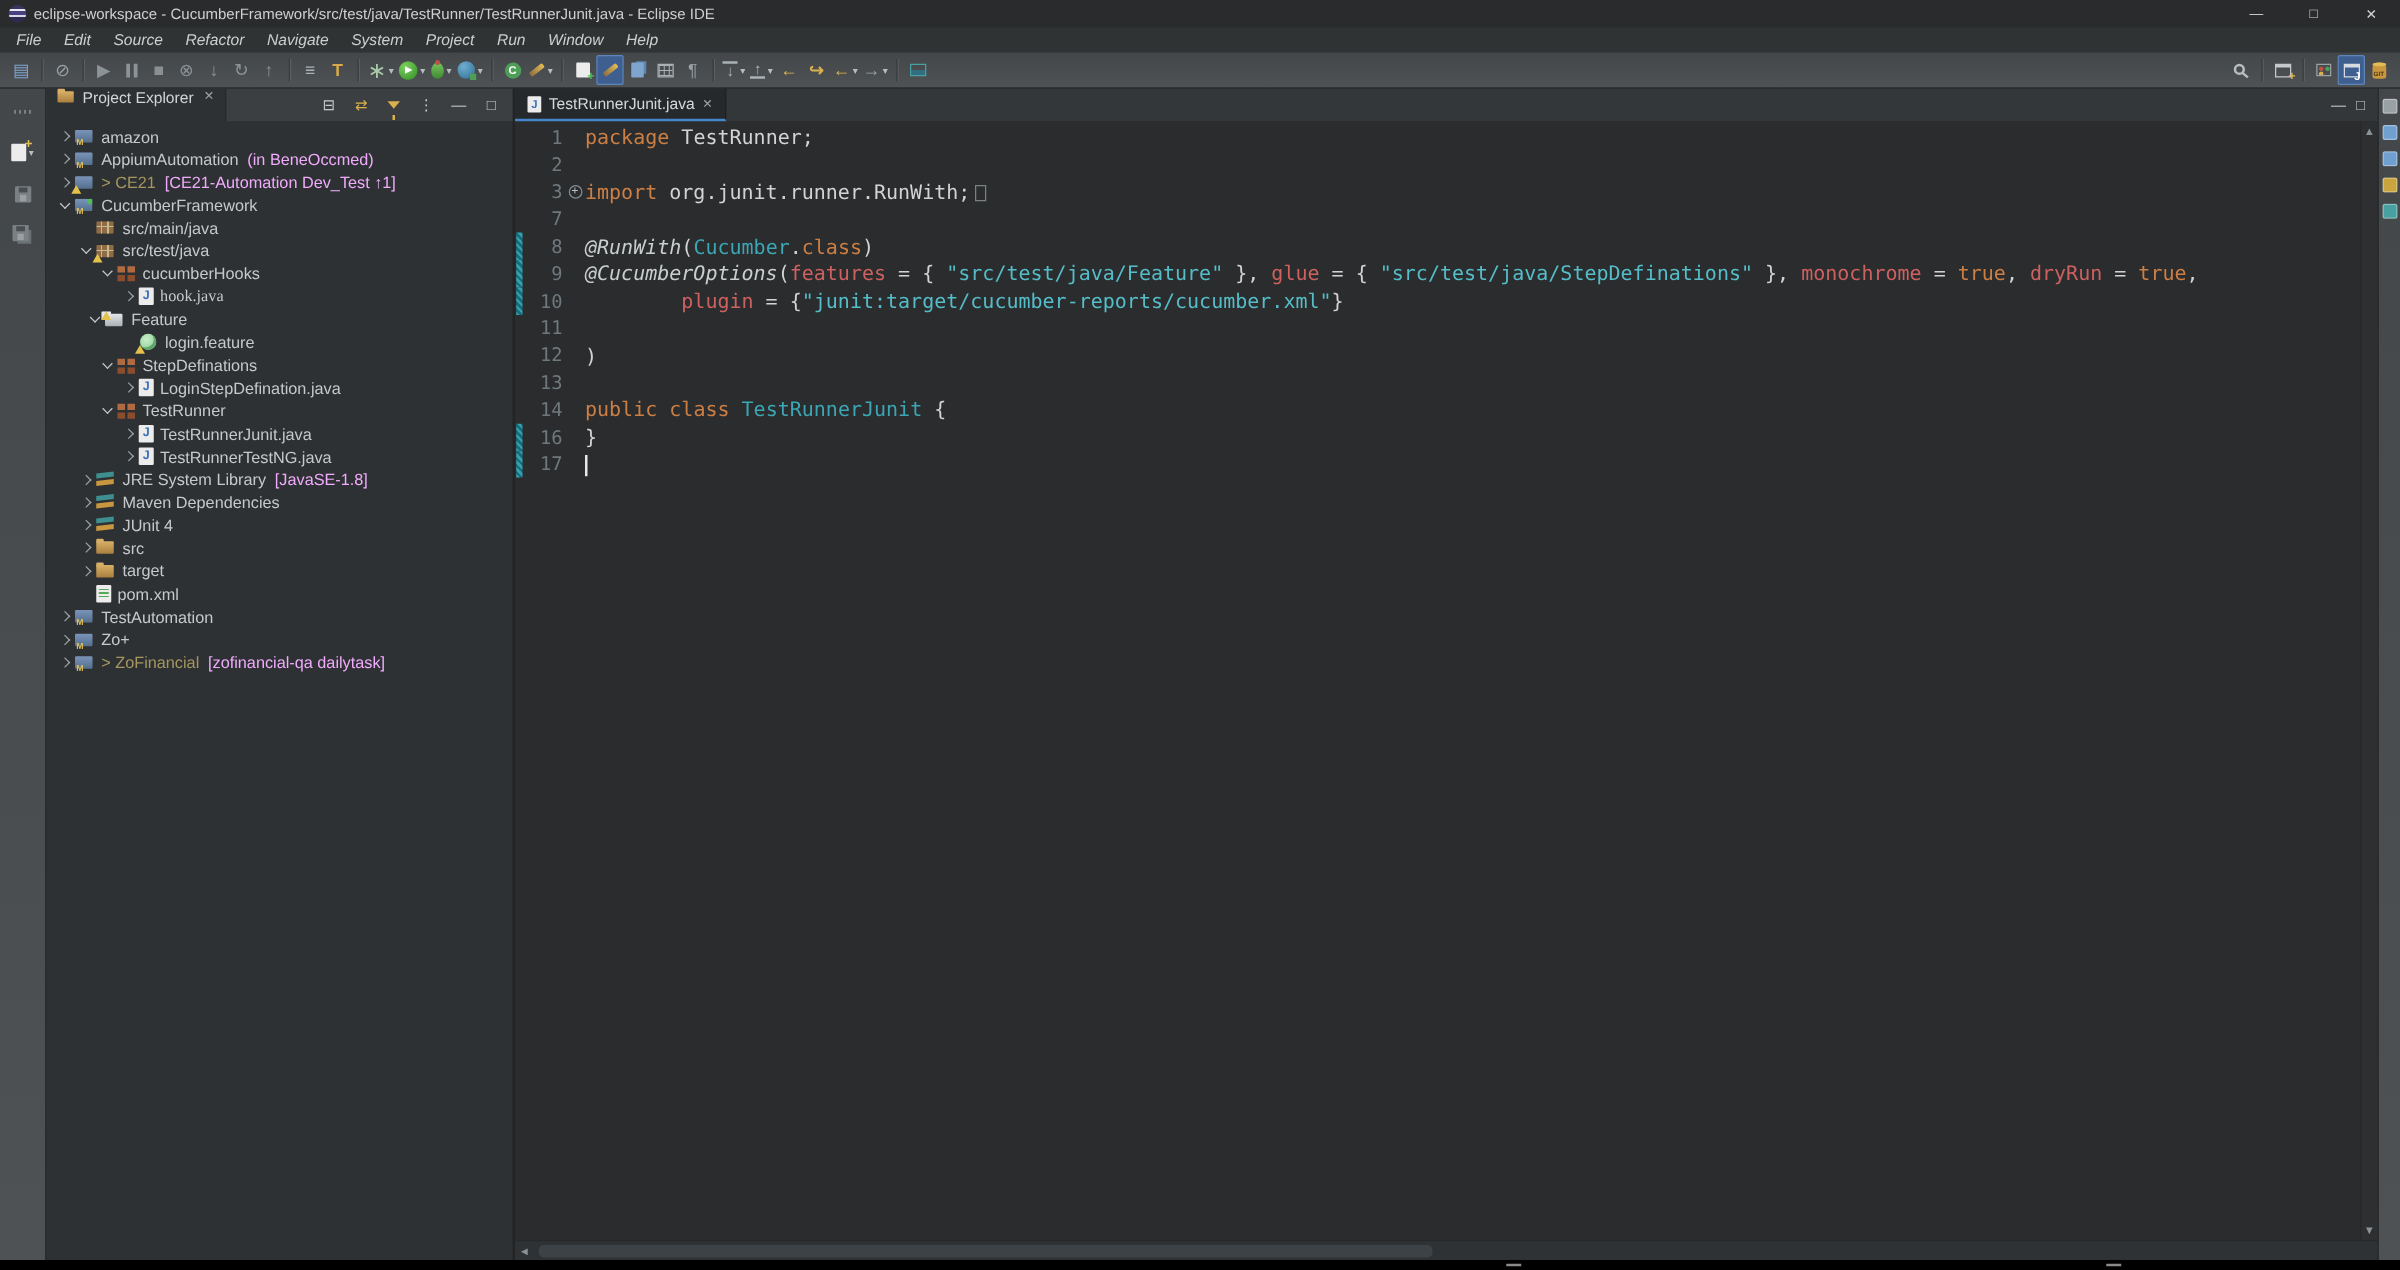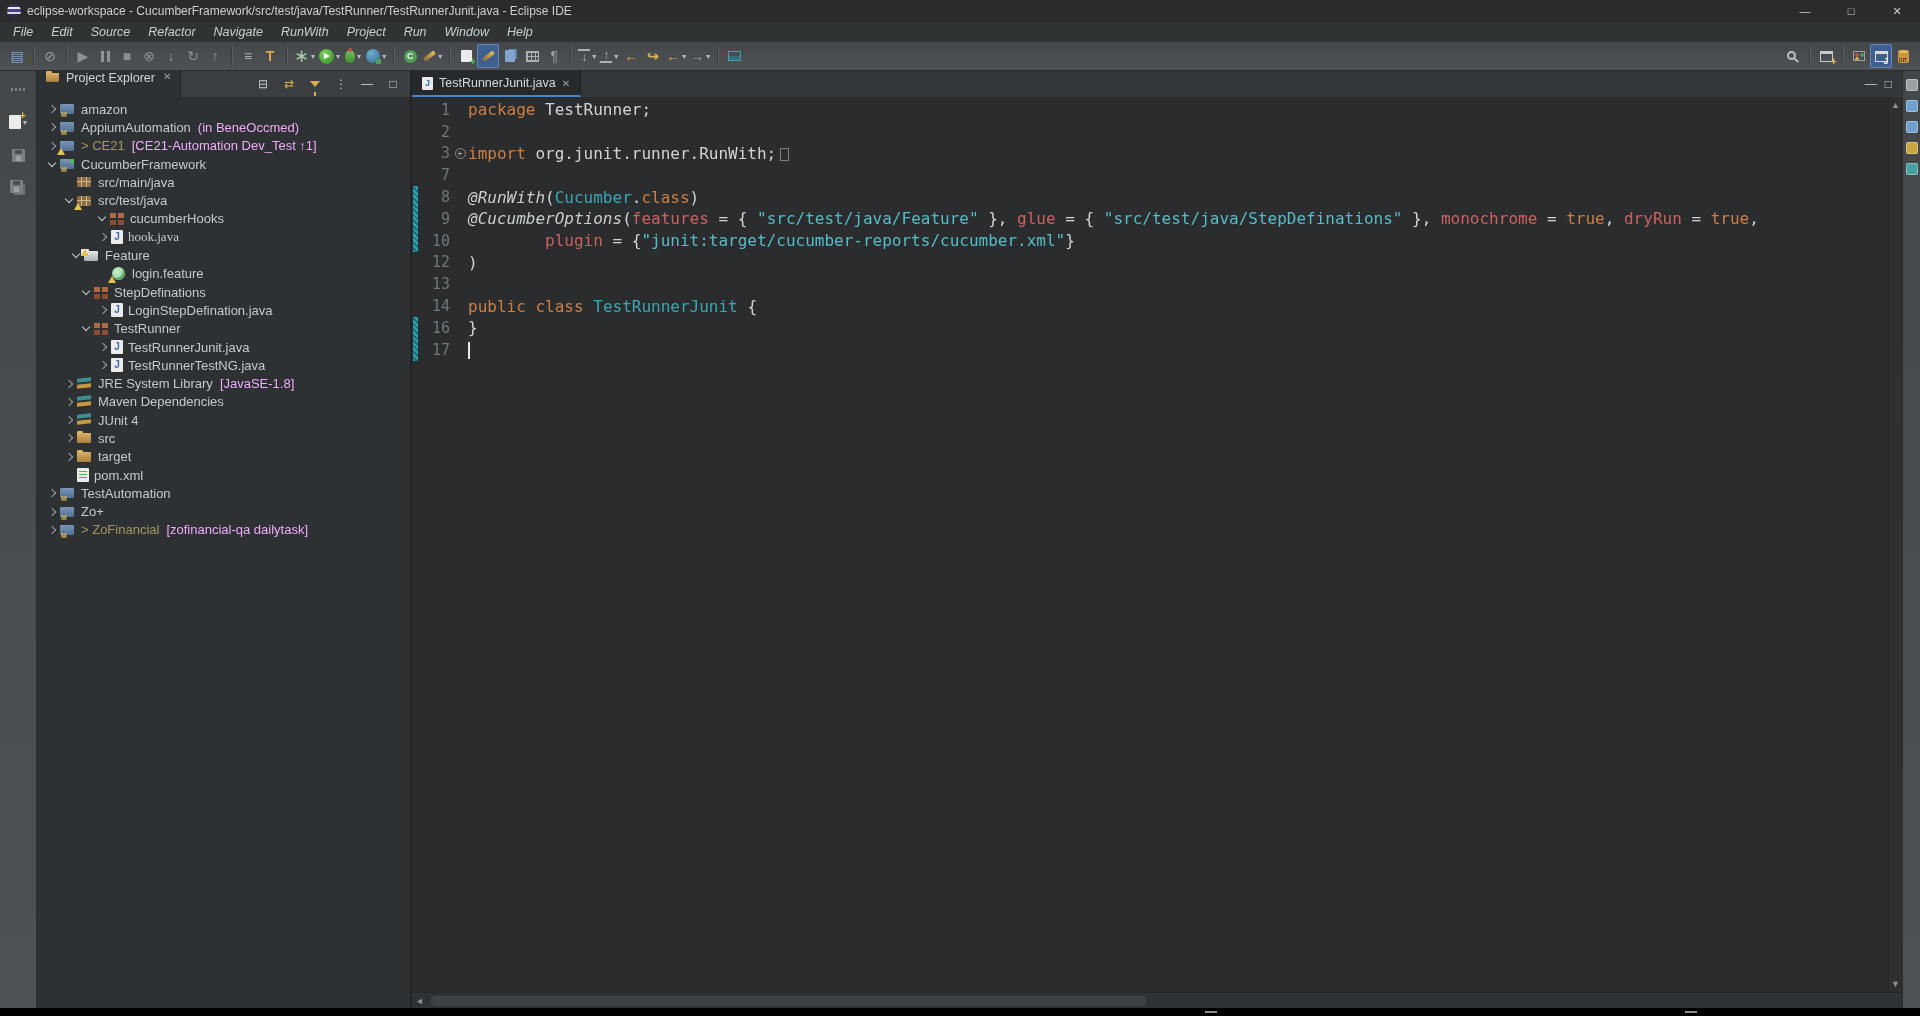--- a/index.html
+++ b/index.html
@@ -203,21 +203,21 @@
       <div class="win-btn">✕</div>
     </div>
 </div>
 
 <div class="menubar">
     <div class="menu-item">File</div>
     <div class="menu-item">Edit</div>
     <div class="menu-item">Source</div>
     <div class="menu-item">Refactor</div>
     <div class="menu-item">Navigate</div>
-    <div class="menu-item">RunWith</div>
+    <div class="menu-item">System</div>
     <div class="menu-item">Project</div>
     <div class="menu-item">Run</div>
     <div class="menu-item">Window</div>
     <div class="menu-item">Help</div>
   </div>
 
 <div class="toolbar">
   <div style="display:flex;align-items:center;" id="tb-left">
       <div class="tbtn">
         <span class="tglyph" style="color: rgb(127, 165, 207);">▤</span>
@@ -418,21 +418,21 @@
         <div class="trow" style="padding-left: 29px;">
           <span class="arr none"></span>
           <span class="ticon i-src"></span>
           <span class="tlabel">src/main/java</span>
         </div>
         <div class="trow" style="padding-left: 29px;">
           <span class="arr exp"></span>
           <span class="ticon i-src warn"></span>
           <span class="tlabel">src/test/java</span>
         </div>
-        <div class="trow" style="padding-left: 46px; margin-left: 16px;">
+        <div class="trow" style="padding-left: 46px;">
           <span class="arr exp"></span>
           <span class="ticon i-pkg"></span>
           <span class="tlabel">cucumberHooks</span>
         </div>
         <div class="trow" style="padding-left: 63px; font-family: Liberation Serif, serif;">
           <span class="arr col"></span>
           <span class="ticon i-java"></span>
           <span class="tlabel">hook.java</span>
         </div>
         <div class="trow" style="padding-left: 36px; align-items: center;">
@@ -534,20 +534,21 @@
     </div>
     <div class="editor-body">
       <div class="code-area" id="code-area">
           <div class="eline"><span class="lnum">1</span><span class="foldslot"></span><span class="lcode"><span class="t-kw">package</span><span class="t-pl"> TestRunner;</span></span></div>
           <div class="eline"><span class="lnum">2</span><span class="foldslot"></span><span class="lcode"></span></div>
           <div class="eline"><span class="lnum">3</span><span class="foldslot"><span class="foldplus">+</span></span><span class="lcode"><span class="t-kw">import</span><span class="t-pl"> org.junit.runner.RunWith;</span><span class="t-box"></span></span></div>
           <div class="eline"><span class="lnum">7</span><span class="foldslot"></span><span class="lcode"></span></div>
           <div class="eline chg"><span class="lnum">8</span><span class="foldslot"></span><span class="lcode"><span class="t-ann">@RunWith</span><span class="t-pl">(</span><span class="t-cls">Cucumber</span><span class="t-pl">.</span><span class="t-kw">class</span><span class="t-pl">)</span></span></div>
           <div class="eline chg"><span class="lnum">9</span><span class="foldslot"></span><span class="lcode"><span class="t-ann">@CucumberOptions</span><span class="t-pl">(</span><span class="t-mem">features</span><span class="t-pl"> = { </span><span class="t-str">"src/test/java/Feature"</span><span class="t-pl"> }, </span><span class="t-mem">glue</span><span class="t-pl"> = { </span><span class="t-str">"src/test/java/StepDefinations"</span><span class="t-pl"> }, </span><span class="t-mem">monochrome</span><span class="t-pl"> = </span><span class="t-kw">true</span><span class="t-pl">, </span><span class="t-mem">dryRun</span><span class="t-pl"> = </span><span class="t-kw">true</span><span class="t-pl">,</span></span></div>
           <div class="eline chg"><span class="lnum">10</span><span class="foldslot"></span><span class="lcode"><span class="t-pl">        </span><span class="t-mem">plugin</span><span class="t-pl"> = {</span><span class="t-str">"junit:target/cucumber-reports/cucumber.xml"</span><span class="t-pl">}</span></span></div>
+          <div class="eline"><span class="lnum">11</span><span class="foldslot"></span><span class="lcode"></span></div>
           <div class="eline"><span class="lnum">12</span><span class="foldslot"></span><span class="lcode"><span class="t-pl">)</span></span></div>
           <div class="eline"><span class="lnum">13</span><span class="foldslot"></span><span class="lcode"></span></div>
           <div class="eline"><span class="lnum">14</span><span class="foldslot"></span><span class="lcode"><span class="t-kw">public</span><span class="t-pl"> </span><span class="t-kw">class</span><span class="t-pl"> </span><span class="t-cls">TestRunnerJunit</span><span class="t-pl"> {</span></span></div>
           <div class="eline chg"><span class="lnum">16</span><span class="foldslot"></span><span class="lcode"><span class="t-pl">}</span></span></div>
           <div class="eline chg"><span class="lnum">17</span><span class="foldslot"></span><span class="lcode"><span class="caret"></span></span></div>
         </div>
       <div class="vscroll">
         <span class="scroll-arrow">▲</span>
         <span class="scroll-arrow">▼</span>
       </div>

